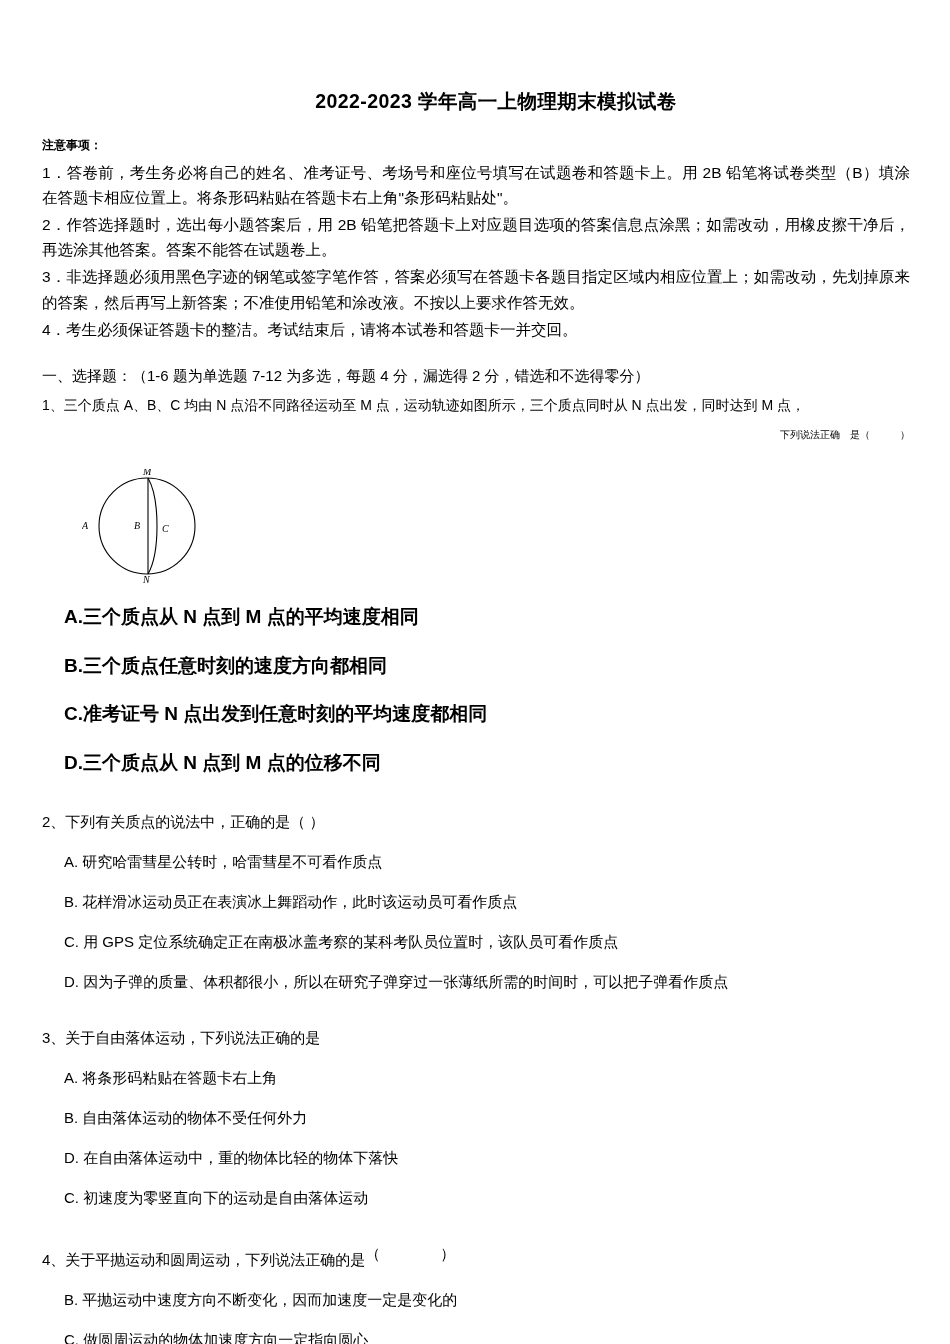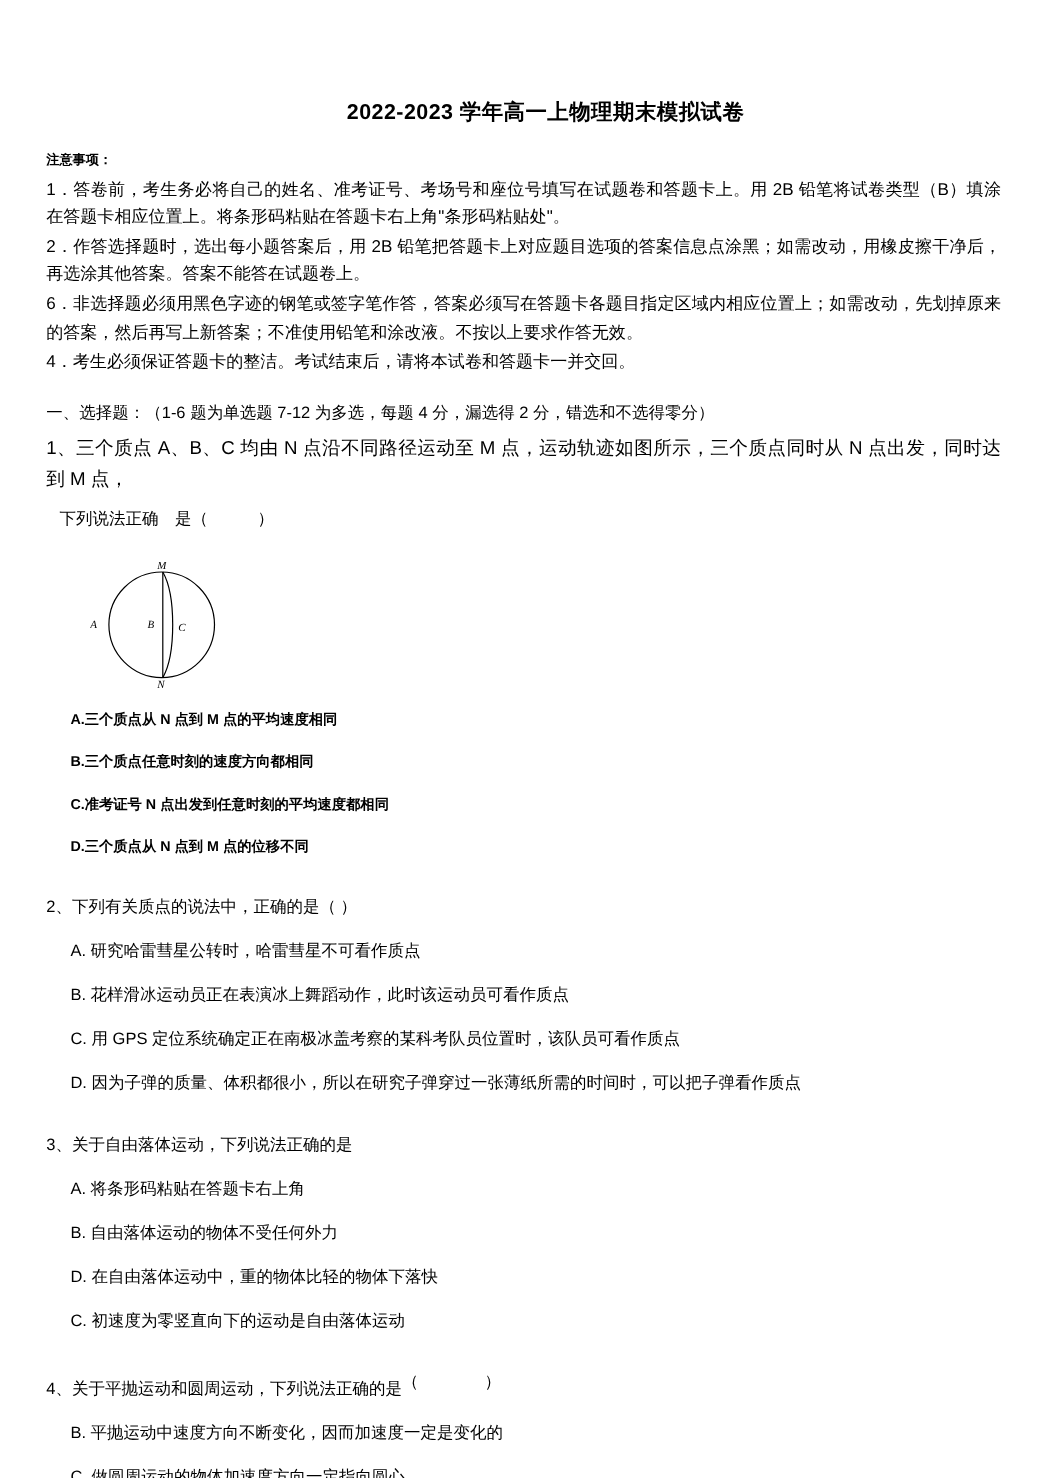--- a/index.html
+++ b/index.html
@@ -44,32 +44,33 @@
     line-height: 1.62;
     margin: 0 0 2px 0;
     text-align: justify;
   }
   .section-head {
     font-size: 15px;
     line-height: 1.6;
     margin: 22px 0 6px 0;
   }
   .q-stem {
-    font-size: 17px;
+    font-size: 14px;
     line-height: 1.65;
     margin: 0 0 4px 0;
     text-align: justify;
   }
   .q-stem-cont {
-    font-size: 15px;
+    font-size: 10px;
     line-height: 1.65;
     margin: 10px 0 0 12px;
+    text-align: right;
   }
   .opt {
-    font-size: 13px;
+    font-size: 19px;
     line-height: 1.6;
     margin: 18px 0 0 22px;
   }
   .opt-b {
     font-weight: bold;
   }
   .opt-plain {
     font-size: 15px;
     line-height: 1.6;
     margin: 16px 0 0 22px;
@@ -99,21 +100,21 @@
 
 <div class="page">
   <div class="inner">
 
     <div class="doc-title">2022-2023 学年高一上物理期末模拟试卷</div>
 
     <div class="notice-heading">注意事项：</div>
 
     <div class="notice-item">1．答卷前，考生务必将自己的姓名、准考证号、考场号和座位号填写在试题卷和答题卡上。用 2B 铅笔将试卷类型（B）填涂在答题卡相应位置上。将条形码粘贴在答题卡右上角"条形码粘贴处"。</div>
     <div class="notice-item">2．作答选择题时，选出每小题答案后，用 2B 铅笔把答题卡上对应题目选项的答案信息点涂黑；如需改动，用橡皮擦干净后，再选涂其他答案。答案不能答在试题卷上。</div>
-    <div class="notice-item">6．非选择题必须用黑色字迹的钢笔或签字笔作答，答案必须写在答题卡各题目指定区域内相应位置上；如需改动，先划掉原来的答案，然后再写上新答案；不准使用铅笔和涂改液。不按以上要求作答无效。</div>
+    <div class="notice-item">3．非选择题必须用黑色字迹的钢笔或签字笔作答，答案必须写在答题卡各题目指定区域内相应位置上；如需改动，先划掉原来的答案，然后再写上新答案；不准使用铅笔和涂改液。不按以上要求作答无效。</div>
     <div class="notice-item">4．考生必须保证答题卡的整洁。考试结束后，请将本试卷和答题卡一并交回。</div>
 
     <div class="section-head">一、选择题：（1-6 题为单选题 7-12 为多选，每题 4 分，漏选得 2 分，错选和不选得零分）</div>
 
     <div class="q-stem"><span>1、</span><span>三个质点 A、B、C 均由 N 点沿不同路径运动至 M 点，运动轨迹如图所示，三个质点同时从 N 点出发，同时达到 M 点，</span></div>
     <div class="q-stem-cont">下列说法正确　是（　　　）</div>
 
     <div class="figure">
       <svg width="170" height="115" viewBox="0 0 170 115">
         <circle cx="65" cy="57" r="48" fill="none" stroke="#000" stroke-width="1.1"></circle>

